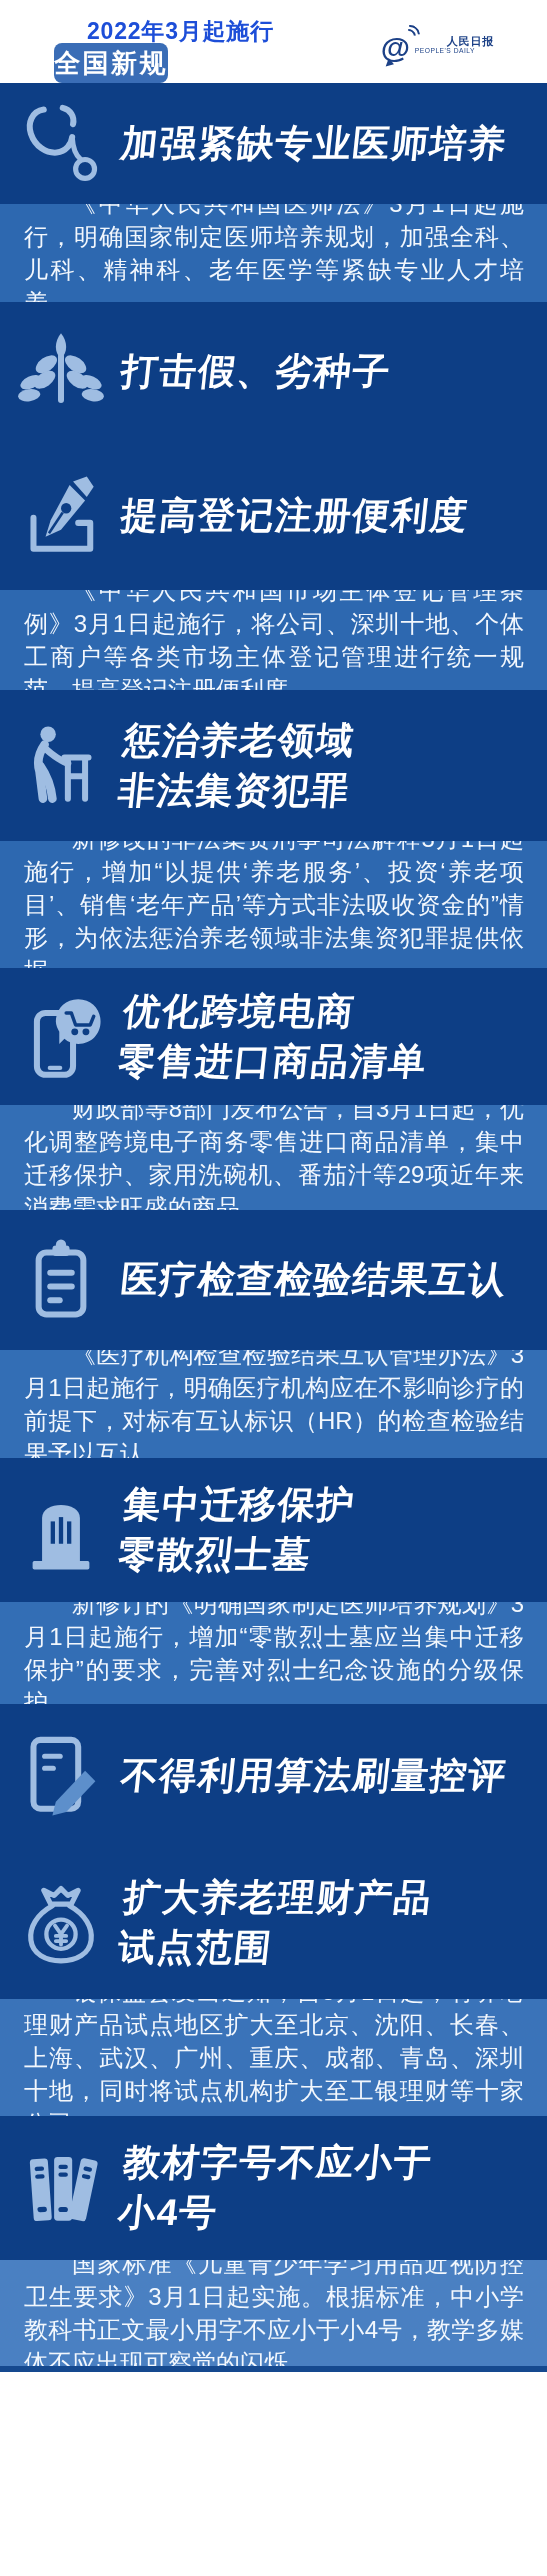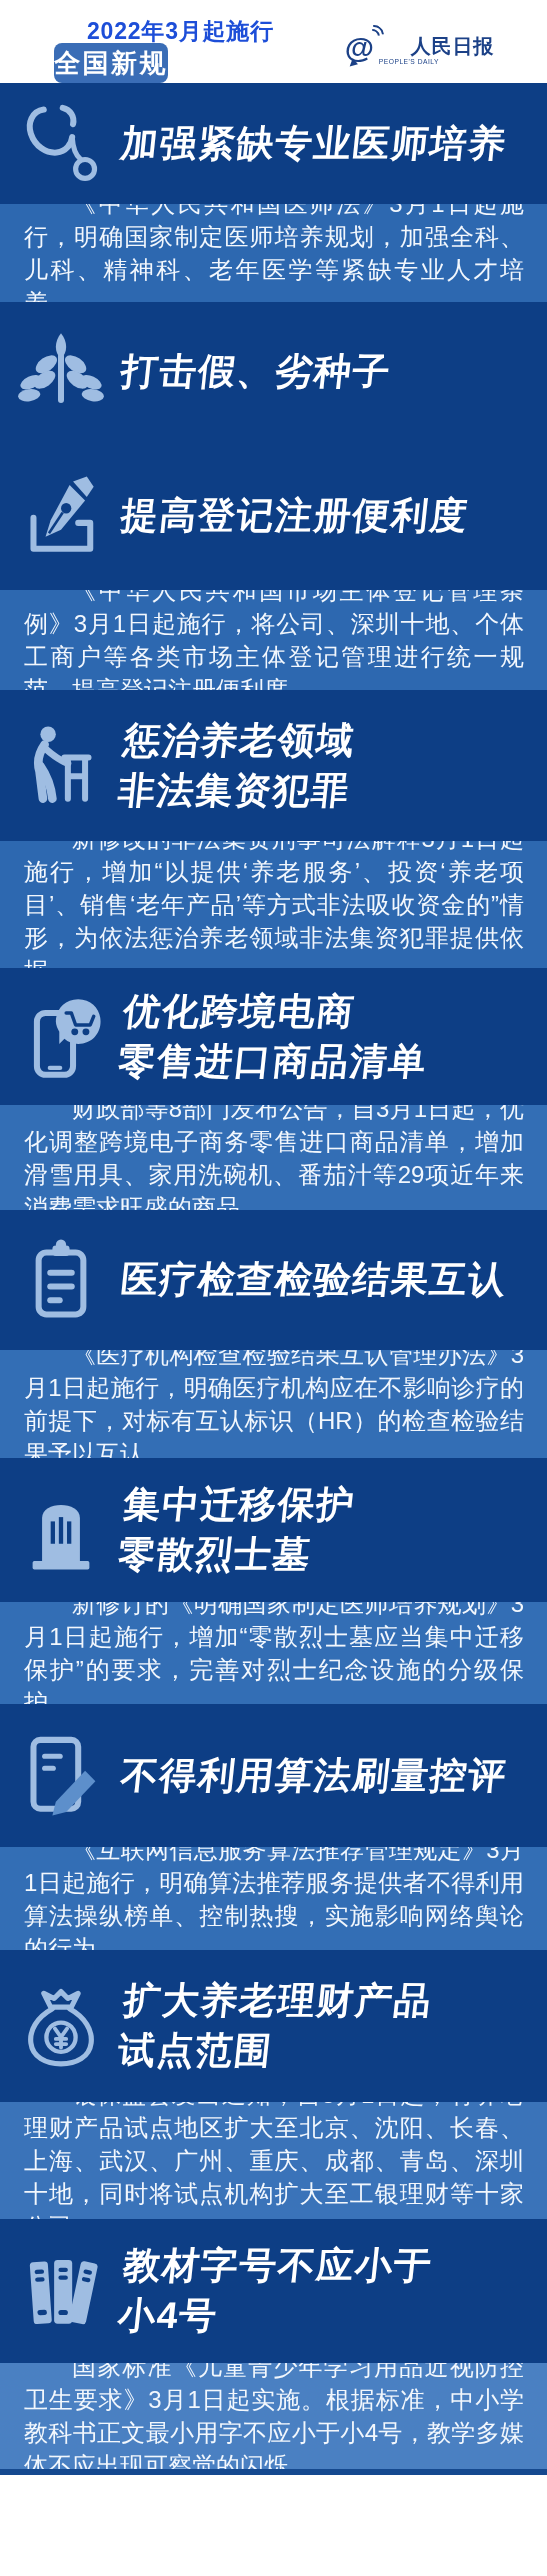--- a/index.html
+++ b/index.html
@@ -12,21 +12,21 @@
   .h-badge{position:absolute;left:54px;top:43px;width:114px;height:40px;background:#3a6db6;border-radius:8px;
            display:flex;align-items:center;justify-content:center;color:#ffffff;font-size:26px;font-weight:bold;letter-spacing:2.4px;}
   .logo{position:absolute;right:54px;top:33px;display:flex;align-items:flex-start;gap:4.8px;color:#1c4187;}
   .logo-at{font-size:30px;font-weight:bold;line-height:1;position:relative;}
   .arc{position:absolute;border:2.4px solid #1c4187;border-color:#1c4187 transparent transparent transparent;border-radius:50%;}
   .arc-a{width:9.5px;height:9.5px;right:-5.6px;top:-4px;transform:rotate(40deg);}
   .arc-b{width:16px;height:16px;right:-9.5px;top:-8px;transform:rotate(40deg);}
   .logo-tail{position:absolute;left:6.4px;bottom:-4.8px;width:0;height:0;border-left:7.1px solid #1c4187;
              border-top:4px solid transparent;border-bottom:5.6px solid transparent;transform:rotate(20deg);}
   .logo-txt{display:flex;flex-direction:column;margin-top:1.6px;}
-  .logo-cn{font-size:20px;font-weight:bold;letter-spacing:0.8px;line-height:1.15;margin-left:32px;}
+  .logo-cn{font-size:11px;font-weight:bold;letter-spacing:0.8px;line-height:1.15;margin-left:32px;}
   .logo-en{font-size:6.7px;letter-spacing:0.5px;}
 
   
   .nav-band{height:var(--nh);background:#0d3e85;display:flex;align-items:center;}
   .icon-wrap{flex:0 0 121px;display:flex;justify-content:center;align-items:center;}
   .icon-wrap svg{width:86px;height:94px;display:block;}
   .title{display:flex;flex-direction:column;justify-content:center;color:#ffffff;font-weight:bold;
          font-size:37px;line-height:1.34;letter-spacing:1.6px;transform:skewX(-6deg);transform-origin:left center;}
   .title span{display:block;white-space:nowrap;}
   .body-band{height:var(--bh);background:var(--bbg);display:flex;align-items:center;
@@ -156,21 +156,21 @@
           <circle cx="66" cy="44" r="4" fill="#0d3e85"></circle>
           <circle cx="79" cy="44" r="4" fill="#0d3e85"></circle>
         </svg>
       </div>
       <div class="title">
         <span>优化跨境电商</span>
         <span>零售进口商品清单</span>
       </div>
     </div>
     <div class="body-band">
-      <p>财政部等8部门发布公告，自3月1日起，优化调整跨境电子商务零售进口商品清单，增加滑雪用具、家用洗碗机、番茄汁等29项近年来消费需求旺盛的商品。</p>
+      <p>财政部等8部门发布公告，自3月1日起，优化调整跨境电子商务零售进口商品清单，集中迁移保护、家用洗碗机、番茄汁等29项近年来消费需求旺盛的商品。</p>
     </div>
   </section>
 
   <section style="--nh:140px;--bh:108px;--bbg:#336eb5">
     <div class="nav-band">
       <div class="icon-wrap">
         <svg viewBox="0 0 100 100">
           <rect class="ic-stroke" stroke-width="7" x="24" y="18" width="52" height="72" rx="9"></rect>
           <circle class="ic-fill" cx="50" cy="9" r="6"></circle>
           <rect class="ic-fill" x="40" y="10" width="20" height="12" rx="4"></rect>
@@ -217,23 +217,20 @@
           <rect class="ic-stroke" stroke-width="7" x="18" y="8" width="52" height="80" rx="8"></rect>
           <rect class="ic-fill" x="28" y="24" width="24" height="6" rx="3"></rect>
           <rect class="ic-fill" x="28" y="38" width="16" height="6" rx="3"></rect>
           <path fill="#5d8fcb" d="M44 80 L78 44 L90 56 L56 92 L40 96 Z"></path>
         </svg>
       </div>
       <div class="title">
         <span>不得利用算法刷量控评</span>
         <span></span>
       </div>
-    </div>
-    <div class="body-band">
-      <p>《互联网信息服务算法推荐管理规定》3月1日起施行，明确算法推荐服务提供者不得利用算法操纵榜单、控制热搜，实施影响网络舆论的行为。</p>
     </div>
   </section>
 
   <section style="--nh:152px;--bh:117px;--bbg:#3a73b9">
     <div class="nav-band">
       <div class="icon-wrap">
         <svg viewBox="0 0 100 100">
           <path class="ic-stroke" stroke-width="6" d="M40 30 C22 40 13 55 15 70 C17 86 32 94 50 94 C68 94 83 86 85 70 C87 55 78 40 60 30"></path>
           <path class="ic-stroke" stroke-width="6" d="M38 28 L30 12 L42 18 L50 10 L58 18 L70 12 L62 28 Z"></path>
           <circle class="ic-stroke" stroke-width="5" cx="50" cy="63" r="17"></circle>

